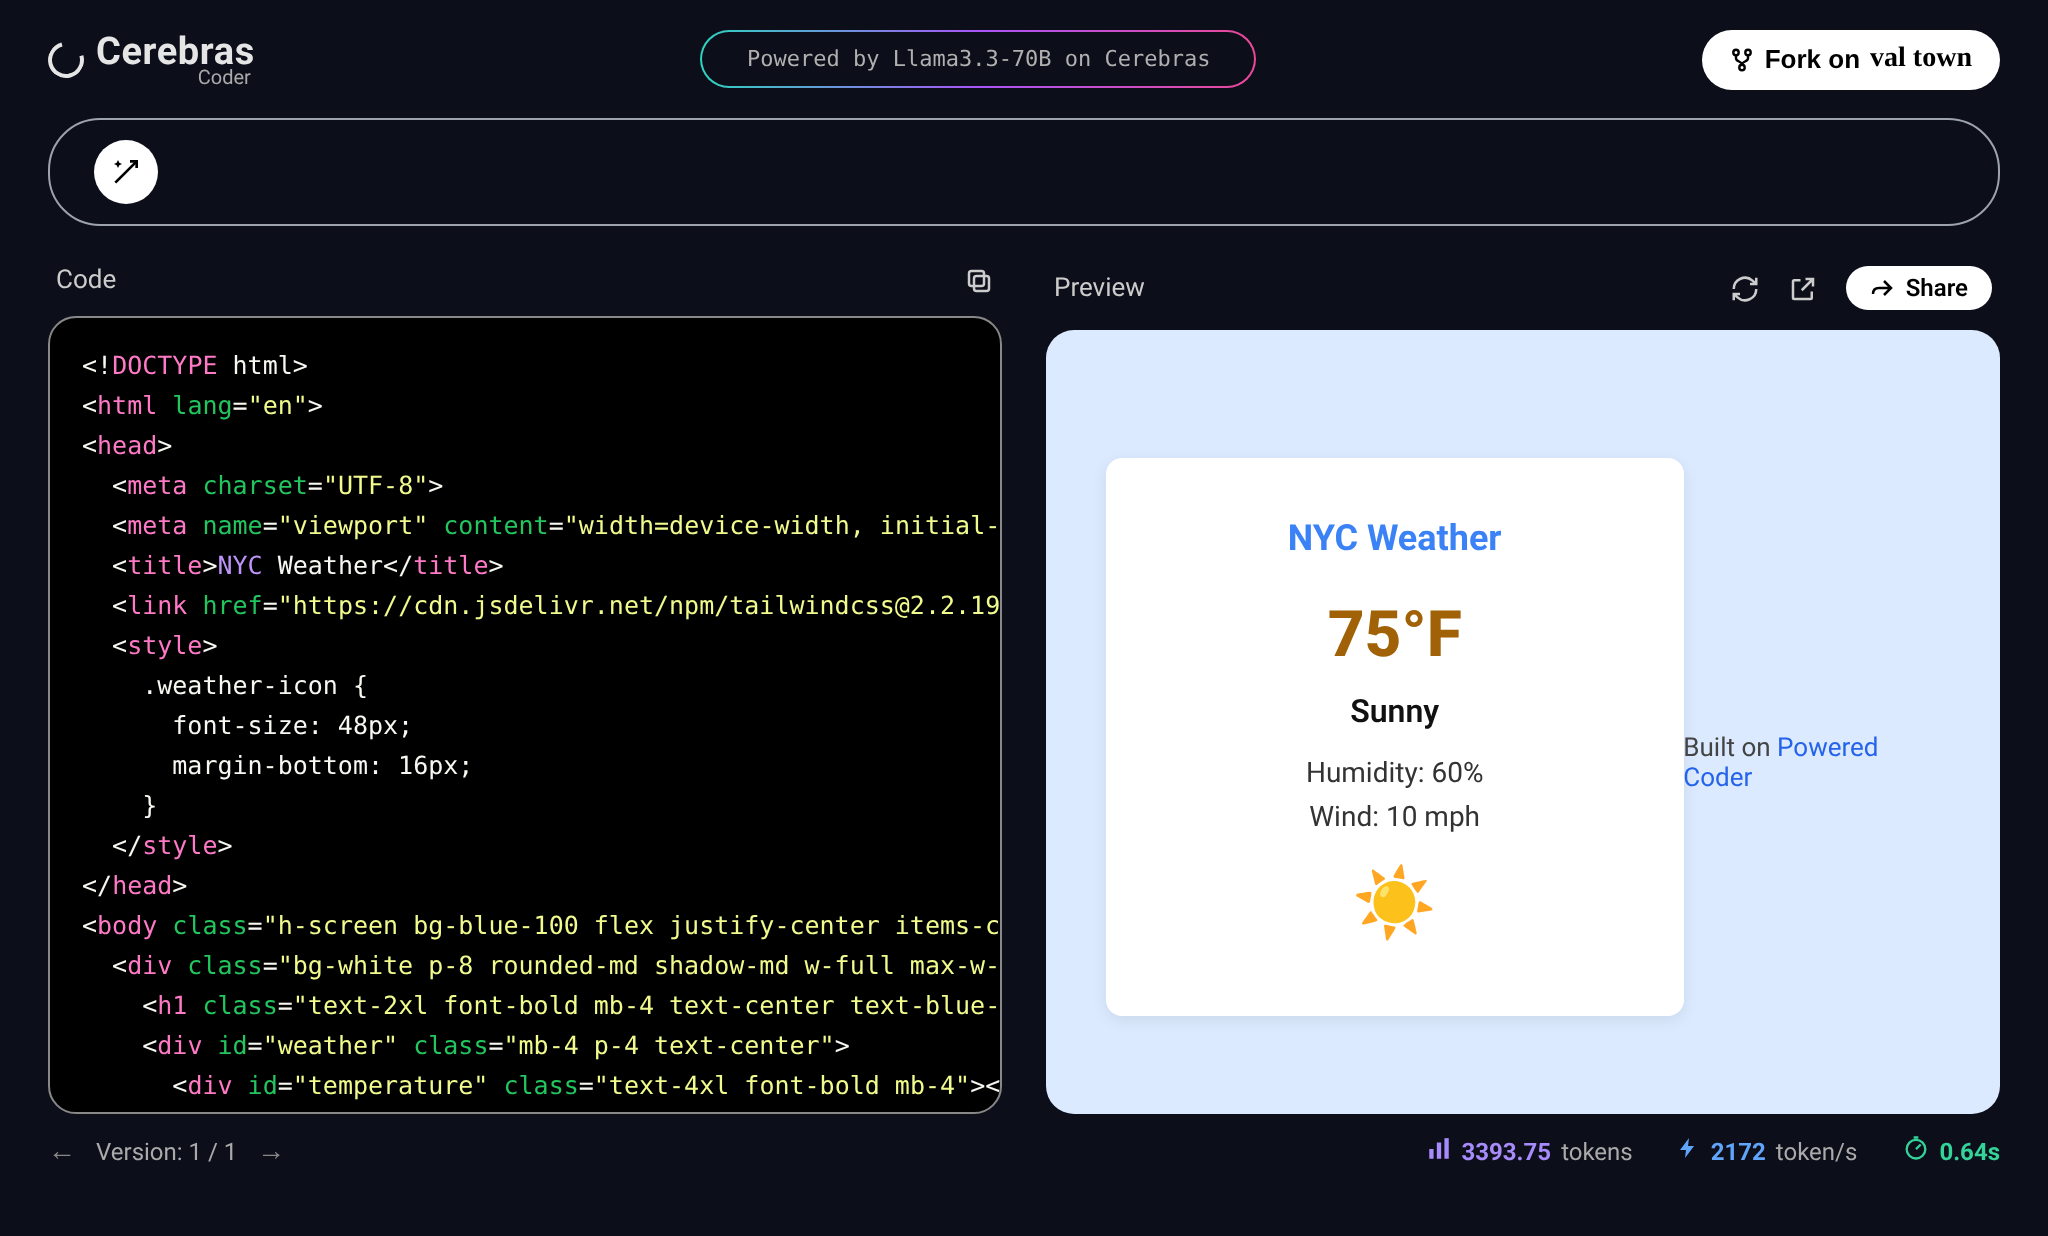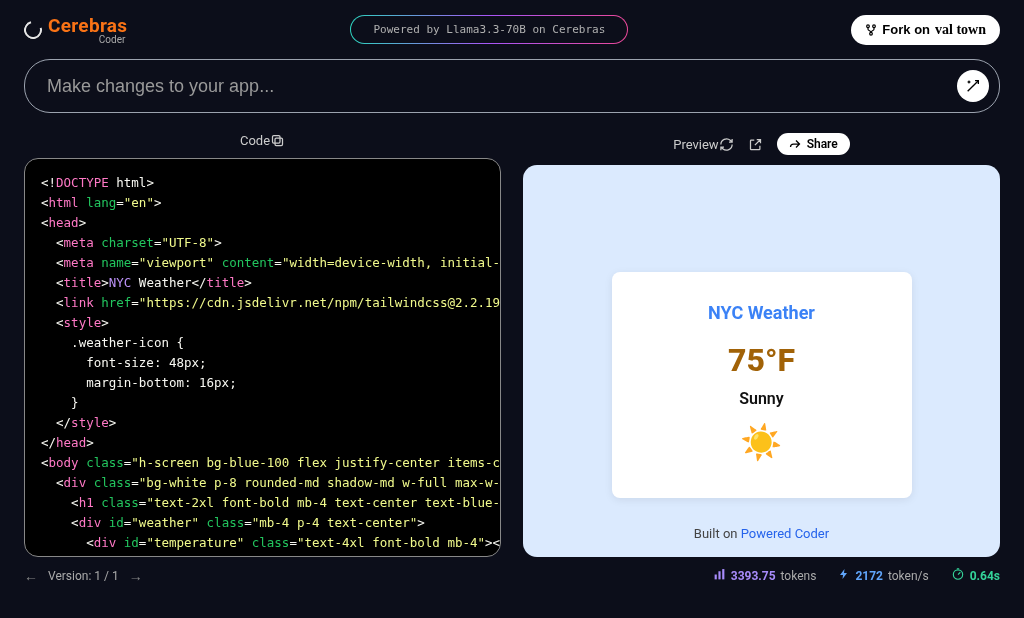--- a/index.html
+++ b/index.html
@@ -16,21 +16,21 @@
     align-items: center;
     justify-content: space-between;
     padding: 14px 24px 10px;
   }
   .logo-block { display:flex; align-items:center; gap:6px; }
   .logo-icon {
     width:18px; height:18px; border-radius:50%;
     border:2.5px solid #e5e5e5; border-top-color: transparent;
     transform: rotate(30deg);
   }
-  .logo-text { font-weight:700; font-size:19px; color:#f97316; letter-spacing:.3px;}
+  .logo-text { font-weight:700; font-size:19px; color:#e5e5e5; letter-spacing:.3px;}
   .logo-sub { font-size:10px; color:#aaa; display:block; text-align:right; margin-top:-3px; margin-right:2px;}
   .powered {
     font-family: ui-monospace, Menlo, monospace;
     font-size:11px;
     padding:7px 22px;
     border-radius:18px;
     border:1px solid transparent;
     background:
       linear-gradient(#0c0e1a,#0c0e1a) padding-box,
       linear-gradient(90deg,#2dd4bf,#a855f7,#ec4899) border-box;
@@ -60,41 +60,41 @@
     width:32px; height:32px; border-radius:50%;
     background:#fff; display:flex; align-items:center; justify-content:center;
     cursor:pointer;
   }
   .panels {
     display:flex; gap:22px; padding:0 24px;
     height: 430px;
   }
   .panel { flex:1; display:flex; flex-direction:column; min-width:0;}
   .panel-header {
-    display:flex; justify-content:center; align-items:center;
+    display:flex; justify-content:space-between; align-items:center;
     font-size:13px; color:#ccc; padding:6px 4px 10px;
   }
   .panel-actions { display:flex; gap:14px; align-items:center;}
   .icon-btn { cursor:pointer; color:#ccc; display:flex; align-items:center;}
   .share-btn {
     background:#fff; color:#000; border-radius:14px;
     padding:4px 12px; font-size:12px; font-weight:600;
     display:flex; align-items:center; gap:6px; cursor:pointer;
   }
   .code-box {
     flex:1; background:#000; border:1.5px solid #888;
     border-radius:14px; padding:14px 16px;
     font-family: ui-monospace, Menlo, Consolas, monospace;
     font-size:12.5px; line-height:1.6;
     overflow:hidden; white-space:pre; color:#ddd;
   }
   .preview-box {
     flex:1; border-radius:14px; overflow:hidden;
-    background:#dbeafe; display:flex; flex-direction:column;
-    align-items:center; justify-content:flex-end;
+    background:#dbeafe; display:flex; flex-direction:row;
+    align-items:center; justify-content:flex-start;
     padding:30px 30px 16px;
   }
   .weather-card {
     background:#fff; border-radius:8px;
     padding:30px 40px 36px; text-align:center;
     box-shadow:0 2px 8px rgba(0,0,0,.08);
     width: 300px;
   }
   .w-title { color:#3b82f6; font-weight:700; font-size:18px; margin-bottom:18px;}
   .w-temp { color:#a16207; font-weight:800; font-size:32px; margin-bottom:10px;}
@@ -139,21 +139,20 @@
         <circle cx="8" cy="13" r="1.8"></circle>
         <path d="M4 5v2c0 2 4 2 4 4M12 5v2c0 2-4 2-4 4"></path>
       </svg>
     <span>Fork on</span>
     <span class="valtown">val town</span>
   </button>
 </div>
 
 <div class="prompt-wrap">
   <div class="prompt-bar">
-    <input class="prompt-input" placeholder="Make changes to your app..." style="">
     <div class="magic-btn">
       <svg width="16" height="16" viewBox="0 0 24 24" fill="none" stroke="#000" stroke-width="2">
           <path d="M4 20 L20 4"></path>
           <path d="M15 4h5v5"></path>
           <path d="M6 9l-1-2-2-1 2-1 1-2 1 2 2 1-2 1z" fill="#000" stroke="none"></path>
         </svg>
     </div>
   </div>
 </div>
 
@@ -214,20 +213,22 @@
             </svg>
           <span>Share</span>
         </div>
       </div>
     </div>
     <div class="preview-box">
       <div class="weather-card">
         <div class="w-title">NYC Weather</div>
         <div class="w-temp">75°F</div>
         <div class="w-cond">Sunny</div>
+        <div class="w-line">Humidity: 60%</div>
+        <div class="w-line">Wind: 10 mph</div>
         <div class="w-icon">☀️</div>
       </div>
       <div class="builton">
         <span>Built on </span><a>Powered Coder</a>
       </div>
     </div>
   </div>
 </div>
 
 <div class="footer">

